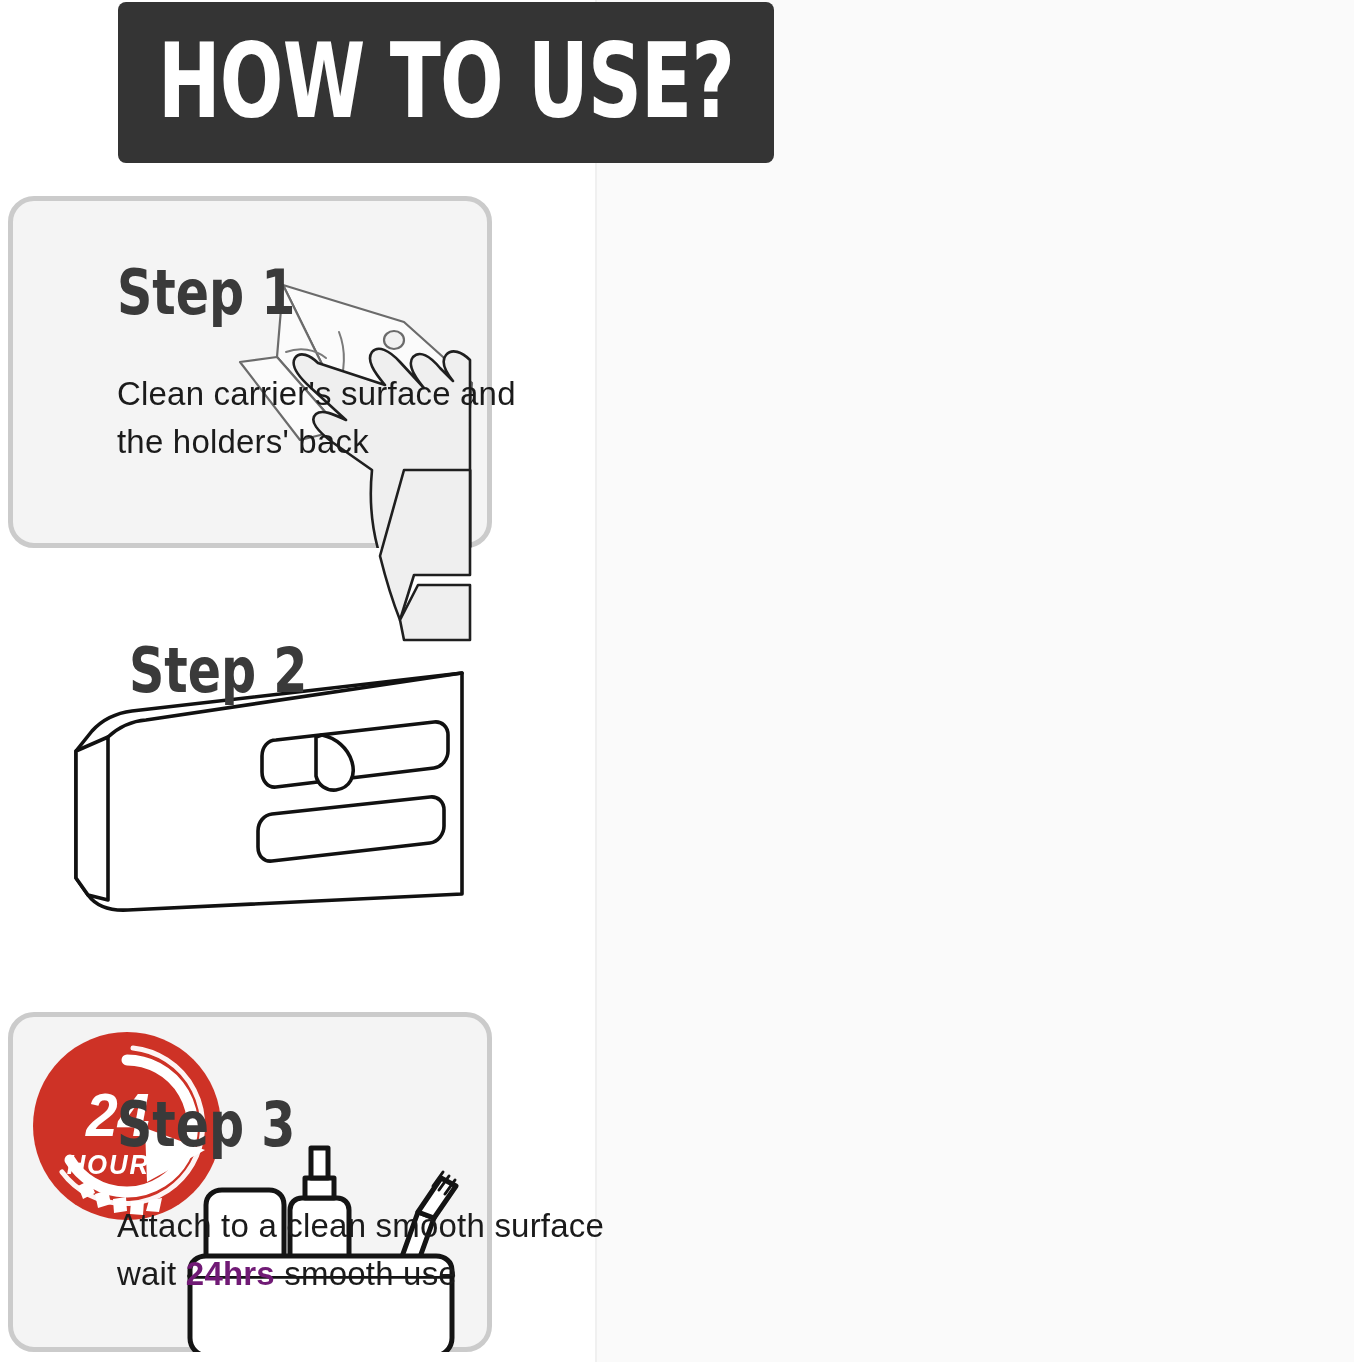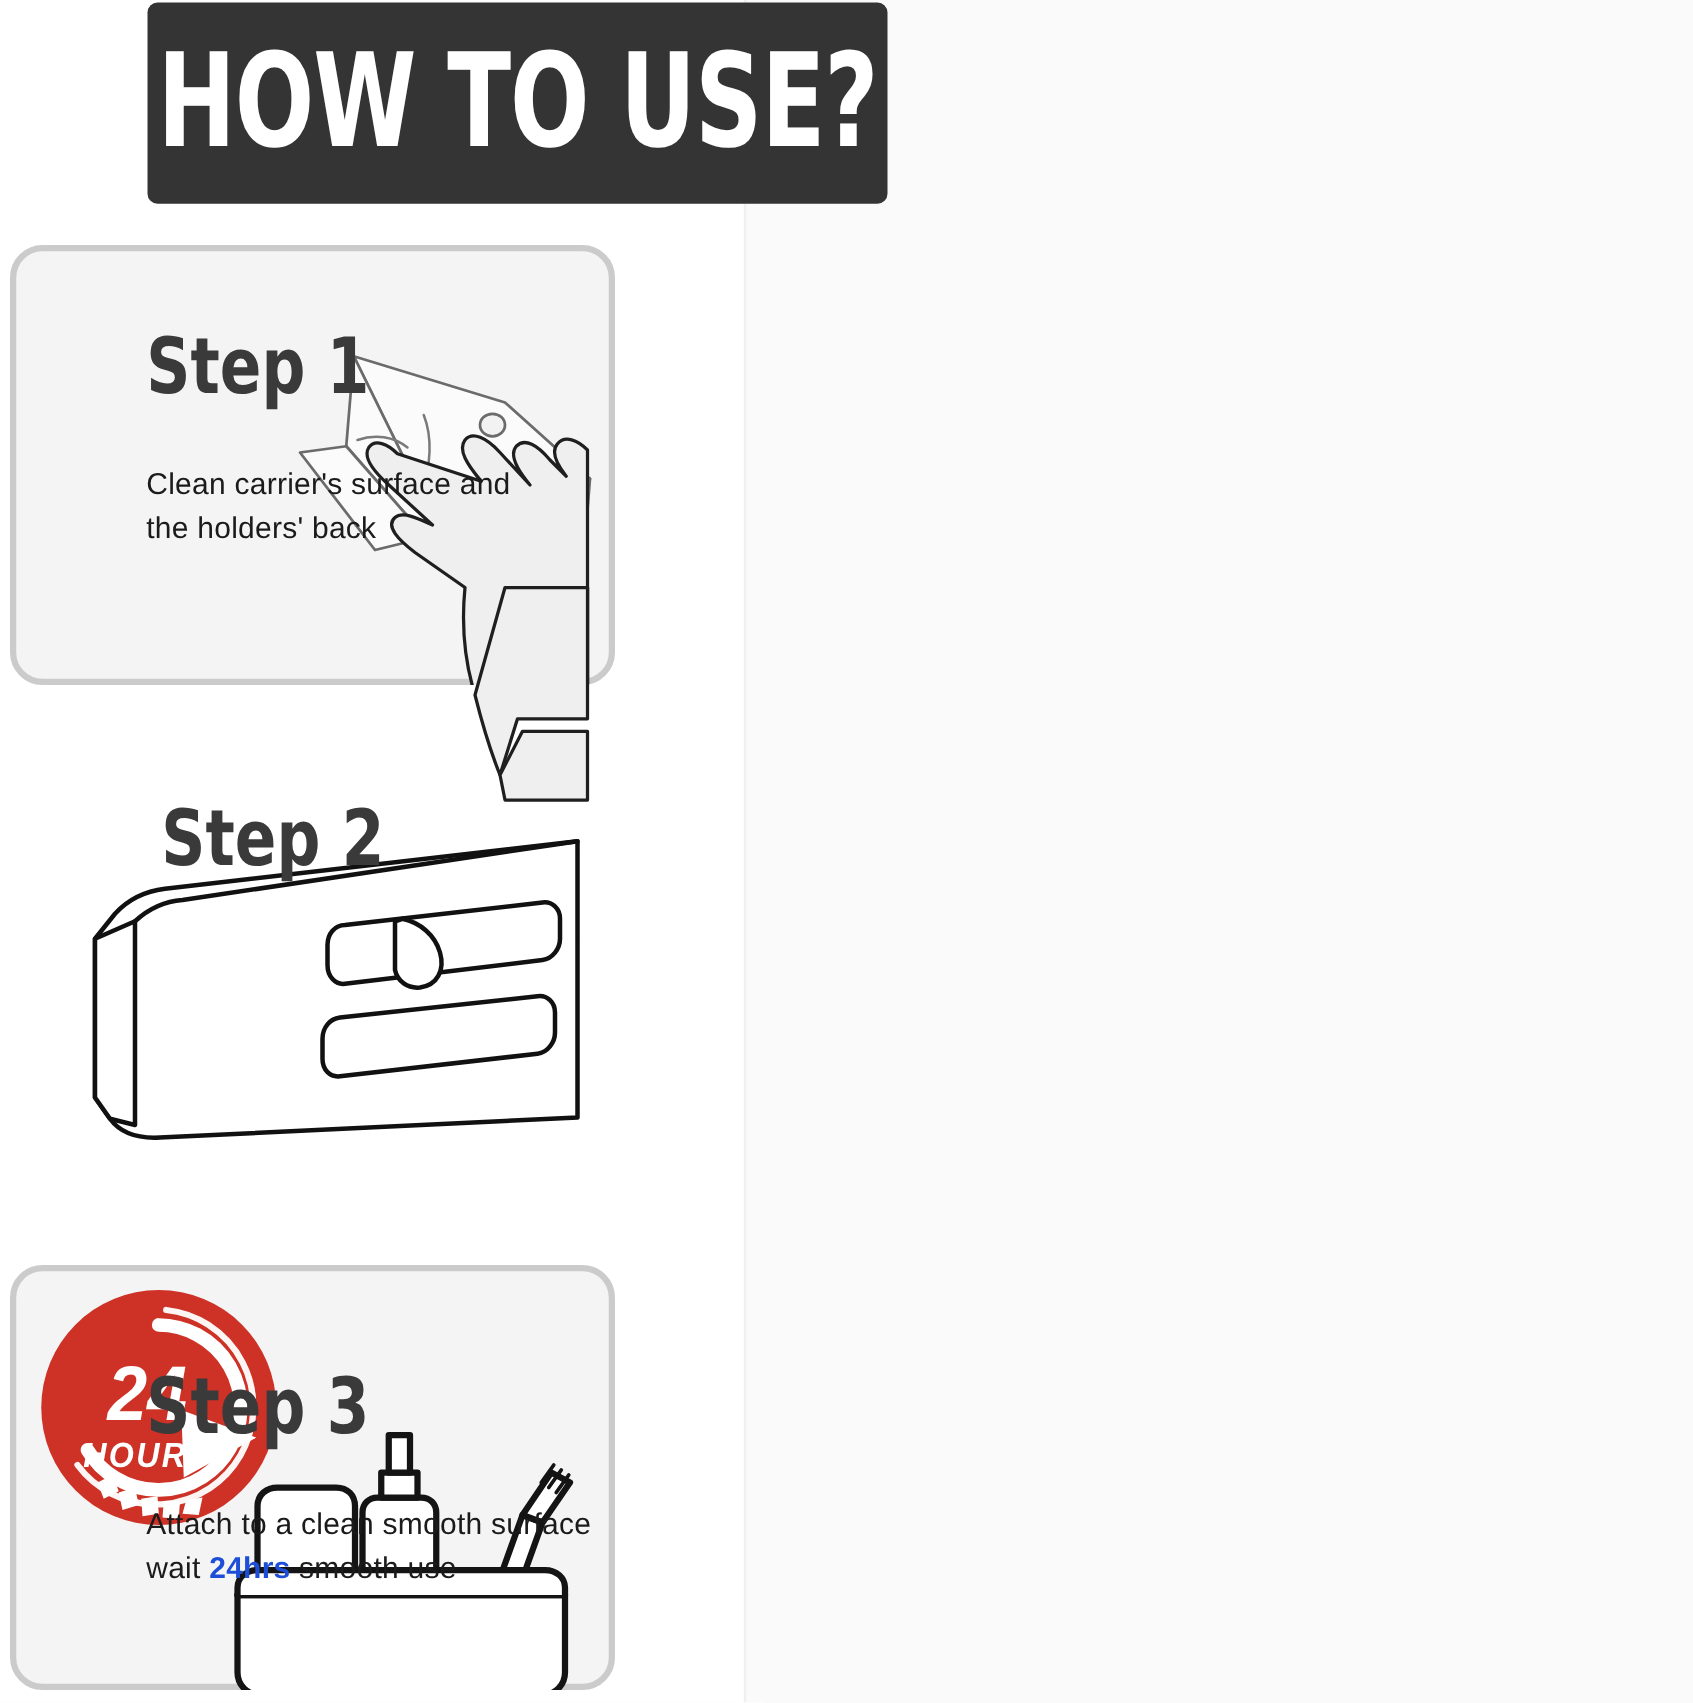--- a/index.html
+++ b/index.html
@@ -43,21 +43,21 @@
     width: 2px;
     height: 1362px;
     background: #f0f0f0;
   }
 
   
   .header-box {
     position: absolute;
     left: 118px;
     top: 2px;
-    width: 592px;
+    width: 656px;
     height: 161px;
     background: #343434;
     border-radius: 8px;
     display: flex;
     align-items: center;
     justify-content: center;
     overflow: hidden;
   }
   .header-title {
     color: #ffffff;
@@ -90,28 +90,28 @@
     color: #3a3a3a;
     letter-spacing: 0px;
     transform: scaleX(0.88);
     transform-origin: left center;
     white-space: nowrap;
   }
   .step-body {
     margin-top: 46px;
     font-family: "Liberation Sans", sans-serif;
     font-weight: 400;
-    font-size: 24px;
+    font-size: 33px;
     line-height: 1.46;
     color: #1b1b1b;
     letter-spacing: 0.2px;
     white-space: pre-line;
   }
   .hl-red {
-    color: #1d4ed8;
+    color: #701a75;
     font-weight: bold;
   }
 
   
   .panel {
     position: absolute;
     background: #f4f4f4;
     border: 5px solid #cbcbcb;
     border-radius: 26px;
     box-sizing: border-box;

